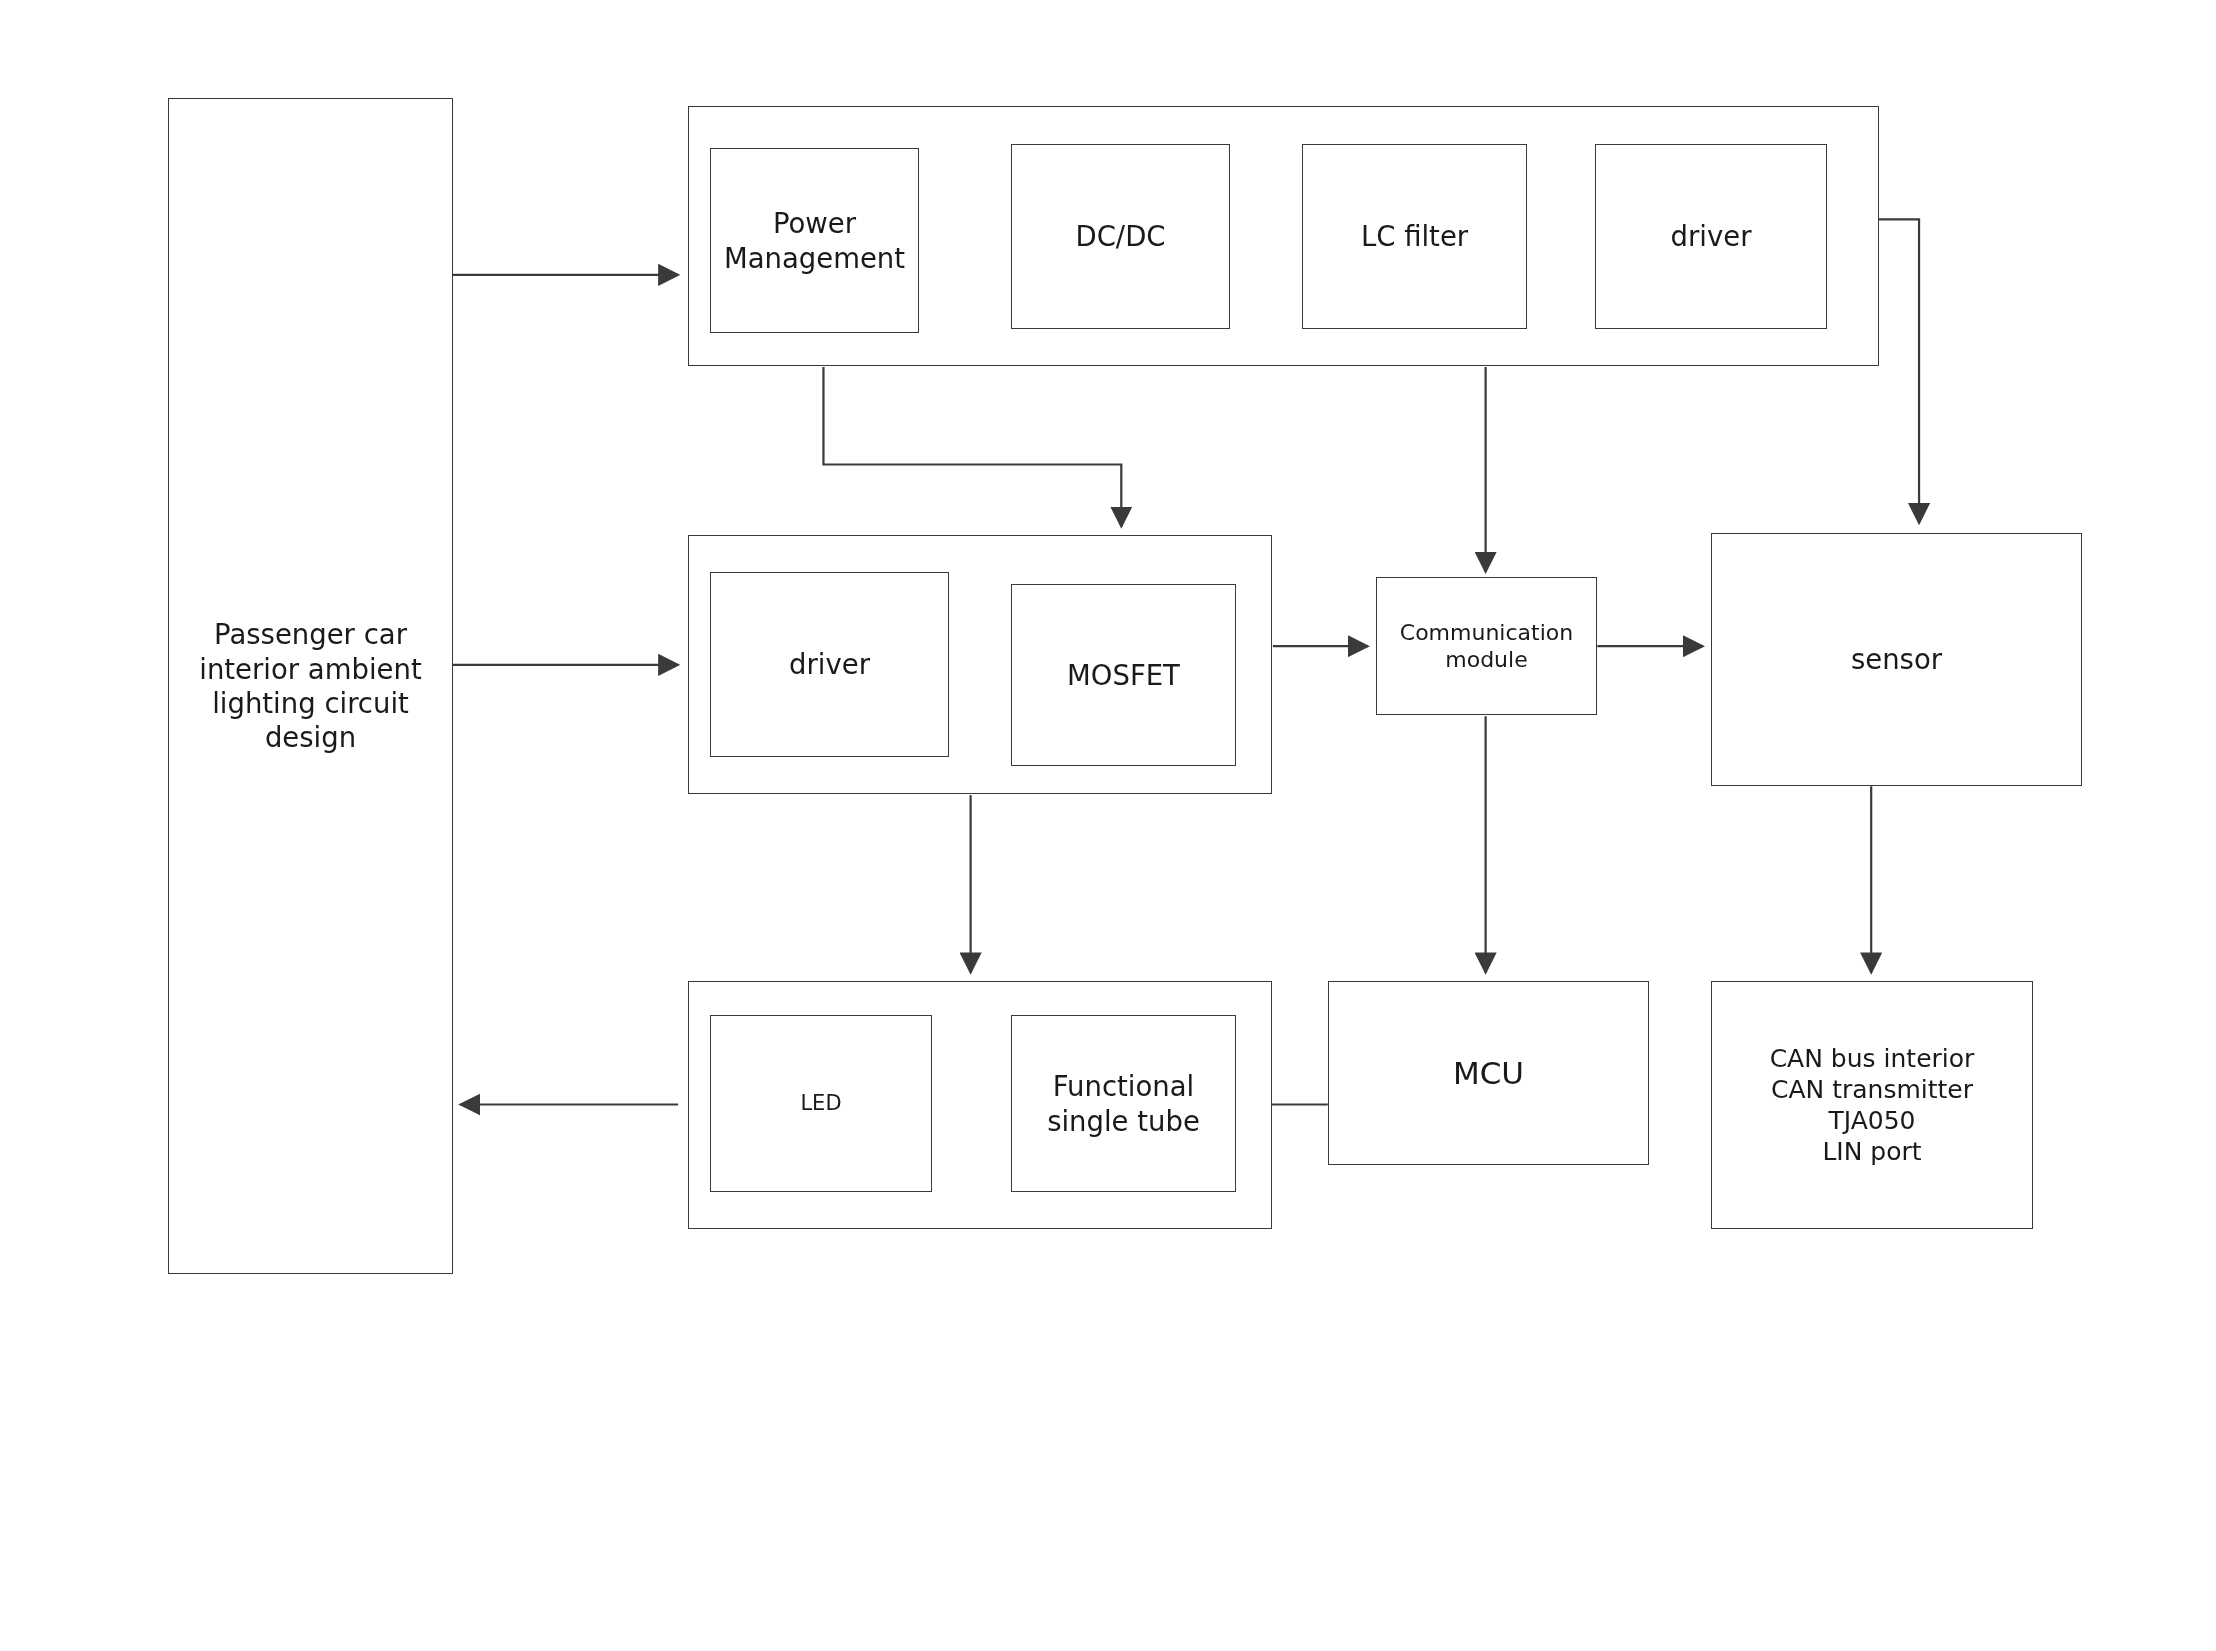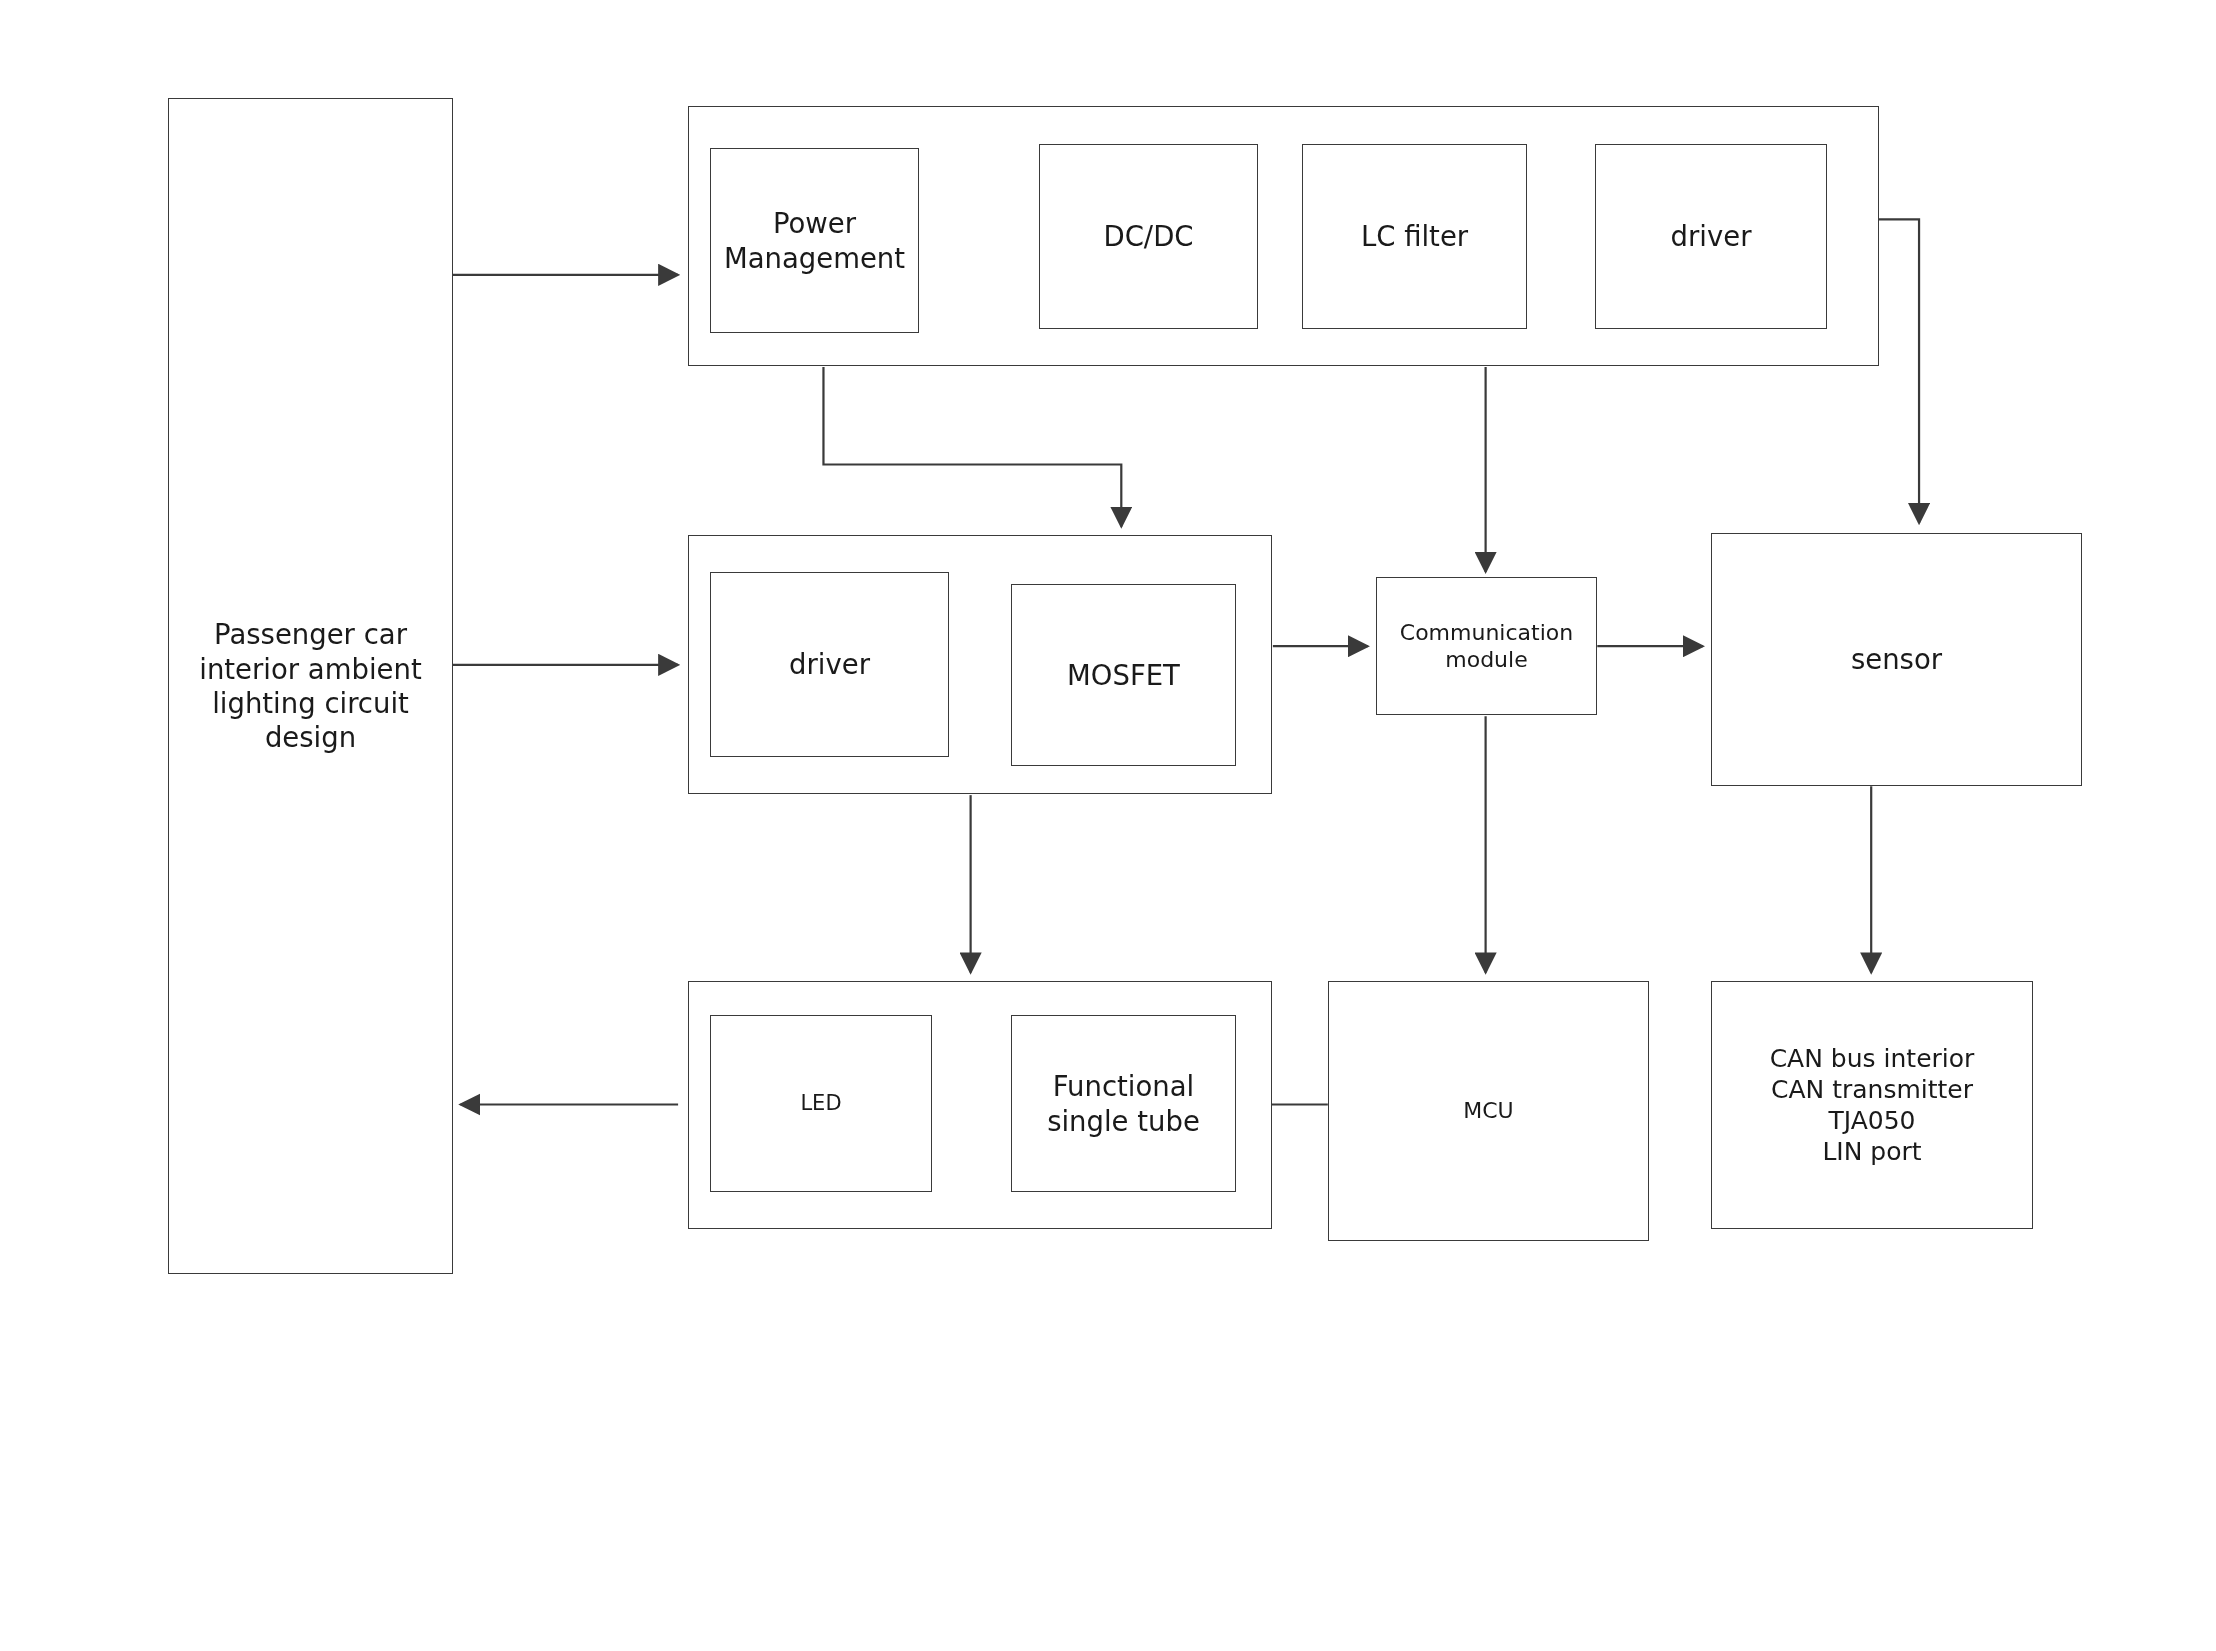--- a/index.html
+++ b/index.html
@@ -48,36 +48,36 @@
     display: block;
     white-space: pre-line;
   }
   
   #root-box {
     left: 168px; top: 98px; width: 285px; height: 1176px;
     font-size: 27.5px;
   }
   #power-group { left: 688px; top: 106px; width: 1191px; height: 260px; }
   #power-management { left: 710px; top: 148px; width: 209px; height: 185px; font-size: 27.5px; }
-  #dcdc          { left: 1011px; top: 144px; width: 219px; height: 185px; font-size: 27.5px; margin-left: 28px; }
+  #dcdc          { left: 1011px; top: 144px; width: 219px; height: 185px; font-size: 27.5px; }
   #lc-filter     { left: 1302px; top: 144px; width: 225px; height: 185px; font-size: 27.5px; }
   #driver-top    { left: 1595px; top: 144px; width: 232px; height: 185px; font-size: 27.5px; }
 
   #drive-group   { left: 688px; top: 535px; width: 584px; height: 259px; }
   #driver-mid    { left: 710px; top: 572px; width: 239px; height: 185px; font-size: 27.5px; }
   #mosfet        { left: 1011px; top: 572px; width: 225px; height: 182px; font-size: 27.5px; margin-top: 12px; }
 
   #comm-module   { left: 1376px; top: 577px; width: 221px; height: 138px; font-size: 22px; }
   #sensor        { left: 1711px; top: 533px; width: 371px; height: 253px; font-size: 27.5px; }
 
   #led-group     { left: 688px; top: 981px; width: 584px; height: 248px; }
   #led           { left: 710px; top: 1015px; width: 222px; height: 177px; font-size: 21px; }
   #functional-tube { left: 1011px; top: 1015px; width: 225px; height: 177px; font-size: 27.5px; }
 
-  #mcu           { left: 1328px; top: 981px; width: 321px; height: 260px; font-size: 22px; }
+  #mcu           { left: 1328px; top: 981px; width: 321px; height: 184px; font-size: 31px; }
   #can-box       { left: 1711px; top: 981px; width: 322px; height: 248px; font-size: 25px; }
 </style>
 </head>
 <body>
 
 <div id="canvas">
 
   <svg id="wires" viewBox="0 0 5000 3725" xmlns="http://www.w3.org/2000/svg">
     <defs>
       <marker id="arrow" markerWidth="10" markerHeight="10" refX="9" refY="5" orient="auto" markerUnits="strokeWidth">

